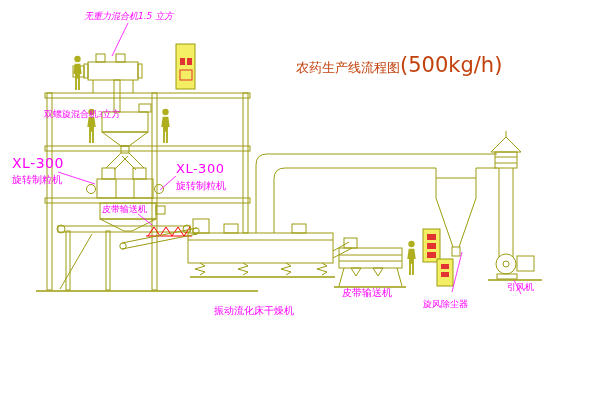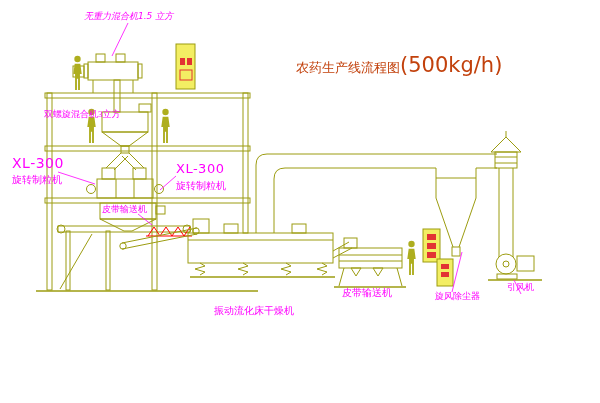--- a/index.html
+++ b/index.html
@@ -206,16 +206,16 @@
 
   <div class="lbl s9" style="left:84px;top:12px;font-style:italic;">无重力混合机1.5 立方</div>
   <div class="lbl s9" style="left:44px;top:110px;font-family:Liberation Serif, serif;">双螺旋混合机3立方</div>
   <div class="lbl s14" style="left:12px;top:156px;">XL-300</div>
   <div class="lbl s10" style="left:12px;top:174px;">旋转制粒机</div>
   <div class="lbl s13" style="left:176px;top:162px;">XL-300</div>
   <div class="lbl s10" style="left:176px;top:180px;">旋转制粒机</div>
   <div class="lbl s9" style="left:102px;top:205px;">皮带输送机</div>
   <div class="lbl s10" style="left:214px;top:285px;margin-top:20px;">振动流化床干燥机</div>
   <div class="lbl s10" style="left:342px;top:287px;">皮带输送机</div>
-  <div class="lbl s9" style="left:423px;top:292px;margin-left:12px;">旋风除尘器</div>
+  <div class="lbl s9" style="left:423px;top:300px;">旋风除尘器</div>
   <div class="lbl s9" style="left:507px;top:283px;">引风机</div>
 
 </div>
 
 </body></html>

